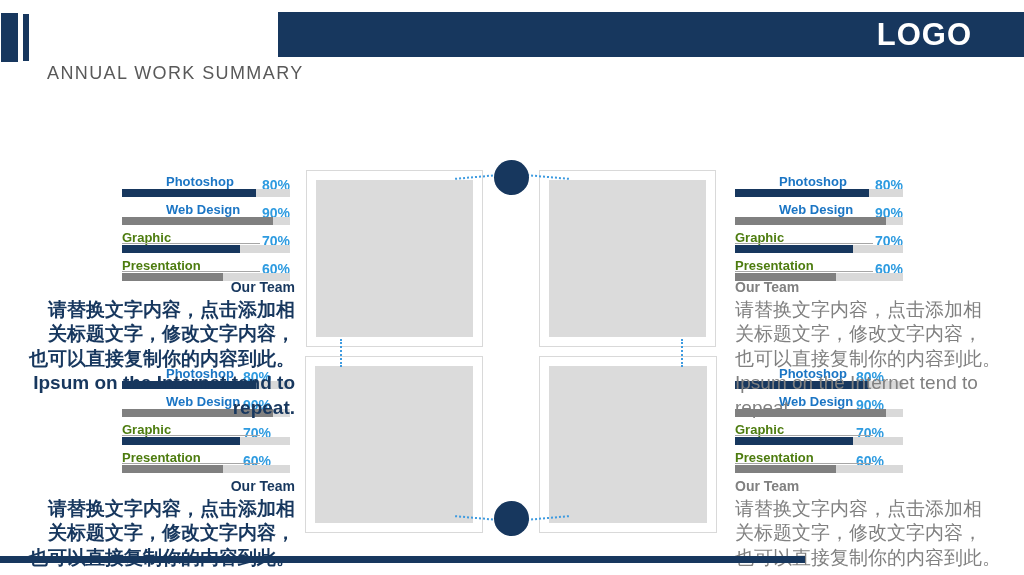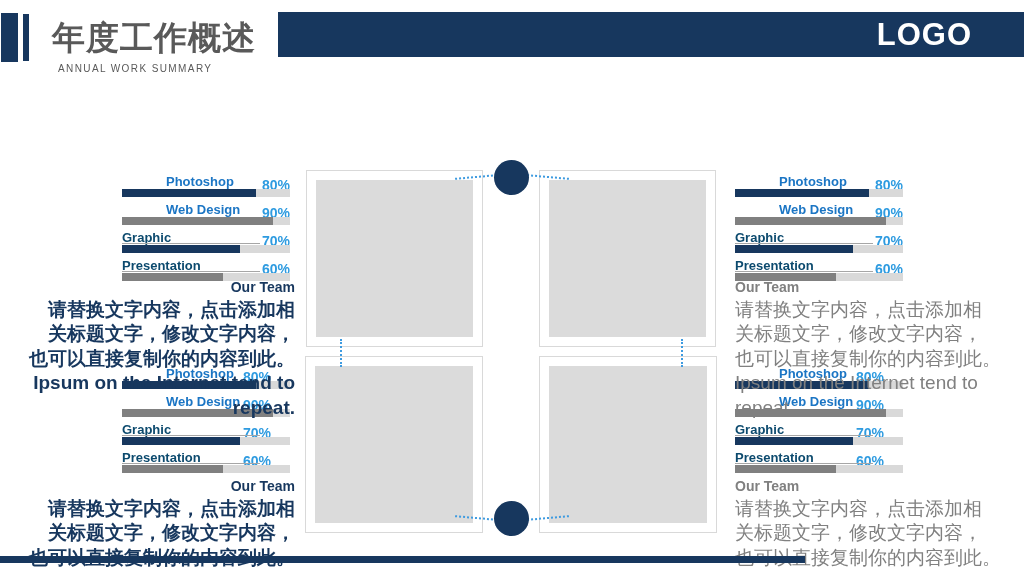--- a/index.html
+++ b/index.html
@@ -4,21 +4,21 @@
 <style>
   html,body{margin:0;padding:0;background:#fff;}
   .slide{
     position:relative;width:1024px;height:575px;background:#ffffff;overflow:hidden;
     font-family:"Liberation Sans", sans-serif;
   }
   
   .hdr-bar1{position:absolute;left:1px;top:13px;width:17px;height:49px;background:#17375E;}
   .hdr-bar2{position:absolute;left:23px;top:14px;width:6px;height:47px;background:#17375E;}
   .hdr-title{position:absolute;left:52px;top:16px;font-size:33px;font-weight:bold;color:#595959;letter-spacing:1px;white-space:nowrap;}
-  .hdr-sub{position:absolute;left:58px;top:63px;font-size:10px;color:#595959;letter-spacing:1.4px;white-space:nowrap;}
+  .hdr-sub{position:absolute;left:47px;top:63px;font-size:18px;color:#595959;letter-spacing:1.4px;white-space:nowrap;}
   .hdr-banner{position:absolute;left:278px;top:12px;width:746px;height:45px;background:#17375E;}
   .hdr-logo{position:absolute;right:52px;top:5px;font-size:31px;font-weight:bold;color:#ffffff;letter-spacing:1px;text-align:center;}
   
   .frame{position:absolute;background:#ffffff;border:1px solid #D9D9D9;z-index:8;}
   .frame-inner{position:absolute;left:9px;top:9px;right:9px;bottom:9px;background:#DBDBDB;}
   .f-tl{left:306px;top:170px;width:175px;height:175px;}
   .f-tr{left:539px;top:170px;width:175px;height:175px;}
   .f-bl{left:305px;top:356px;width:176px;height:175px;}
   .f-br{left:539px;top:356px;width:176px;height:175px;}
   
@@ -35,21 +35,21 @@
   .dv-r{left:681px;top:339px;height:28px;}
   
   .skill-group{position:absolute;width:168px;z-index:5;}
   .g1{left:122px;top:174px;}
   .g2{left:735px;top:174px;}
   .g3{left:122px;top:366px;}
   .g4{left:735px;top:366px;}
   .skill-row{position:relative;height:28px;}
   .skill-name{position:absolute;left:0;top:0;font-size:13px;font-weight:bold;white-space:nowrap;}
   .n-blue{color:#1B75C4;padding-left:44px;}
-  .n-gray{color:#0c4a6e;}
+  .n-gray{color:#4d7c0f;}
   .skill-pct{position:absolute;right:0;top:3px;font-size:14px;font-weight:bold;color:#2E9BE0;}
   .pct-inset .skill-pct{right:19px;}
   .skill-head.u::after{content:"";position:absolute;left:0;top:13px;width:138px;border-top:1px solid #A6A6A6;}
   .skill-head{position:absolute;left:0;right:0;top:0;height:14px;}
   .skill-bar{position:absolute;left:0;right:0;top:15px;height:8px;background:#D9D9D9;}
   .skill-fill{height:100%;}
   .f-navy{background:#17375E;}
   .f-gray{background:#808080;}
   
   .team-block{position:absolute;width:287px;z-index:20;}
@@ -65,21 +65,20 @@
   
   .bottom-bar{position:absolute;left:0;top:556px;width:805px;height:7px;background:#17375E;z-index:30;}
 </style>
 </head>
 <body>
 
 <div class="slide">
 
   <div class="hdr-bar1"></div>
   <div class="hdr-bar2"></div>
-  <div class="hdr-title">年度工作概述</div>
   <div class="hdr-sub">ANNUAL WORK SUMMARY</div>
   <div class="hdr-banner">
     <div class="hdr-logo">LOGO</div>
   </div>
 
   <div class="skill-group g1">
       <div class="skill-row">
         <div class="skill-head">
           <span class="skill-name n-blue">Photoshop</span>
           <span class="skill-pct">80%</span>

